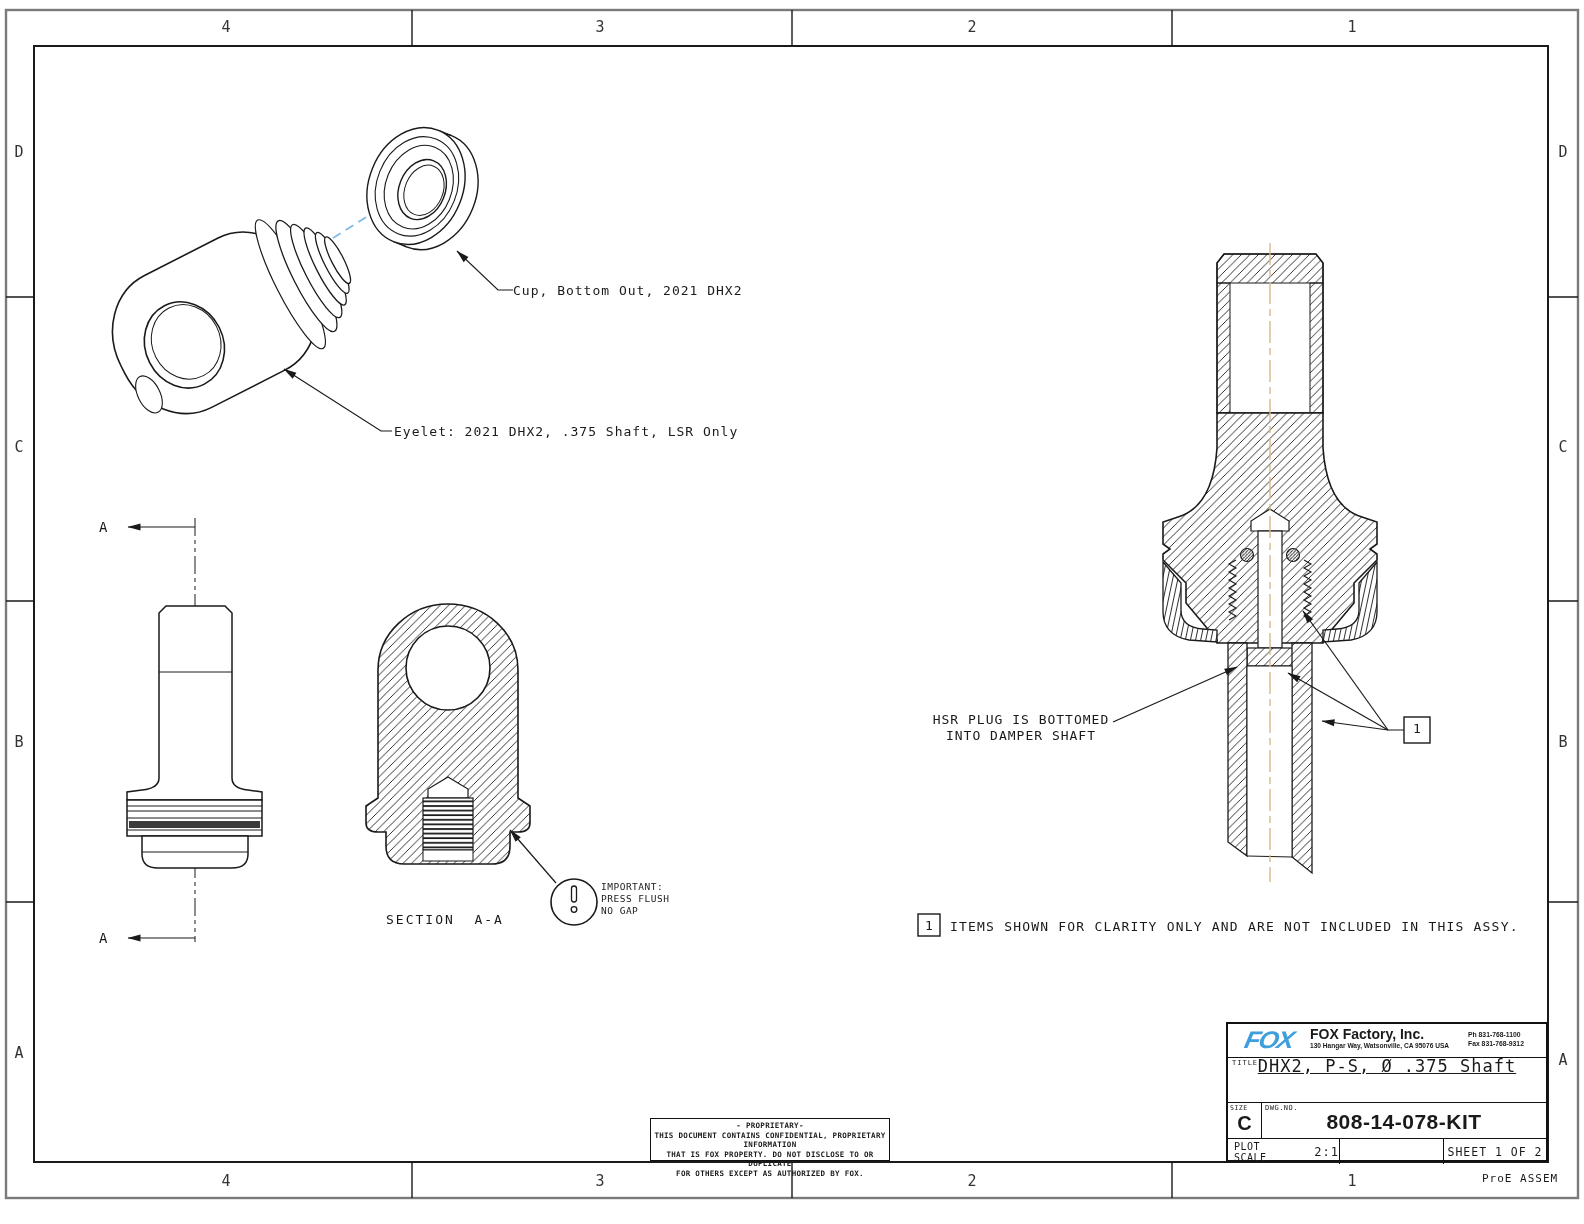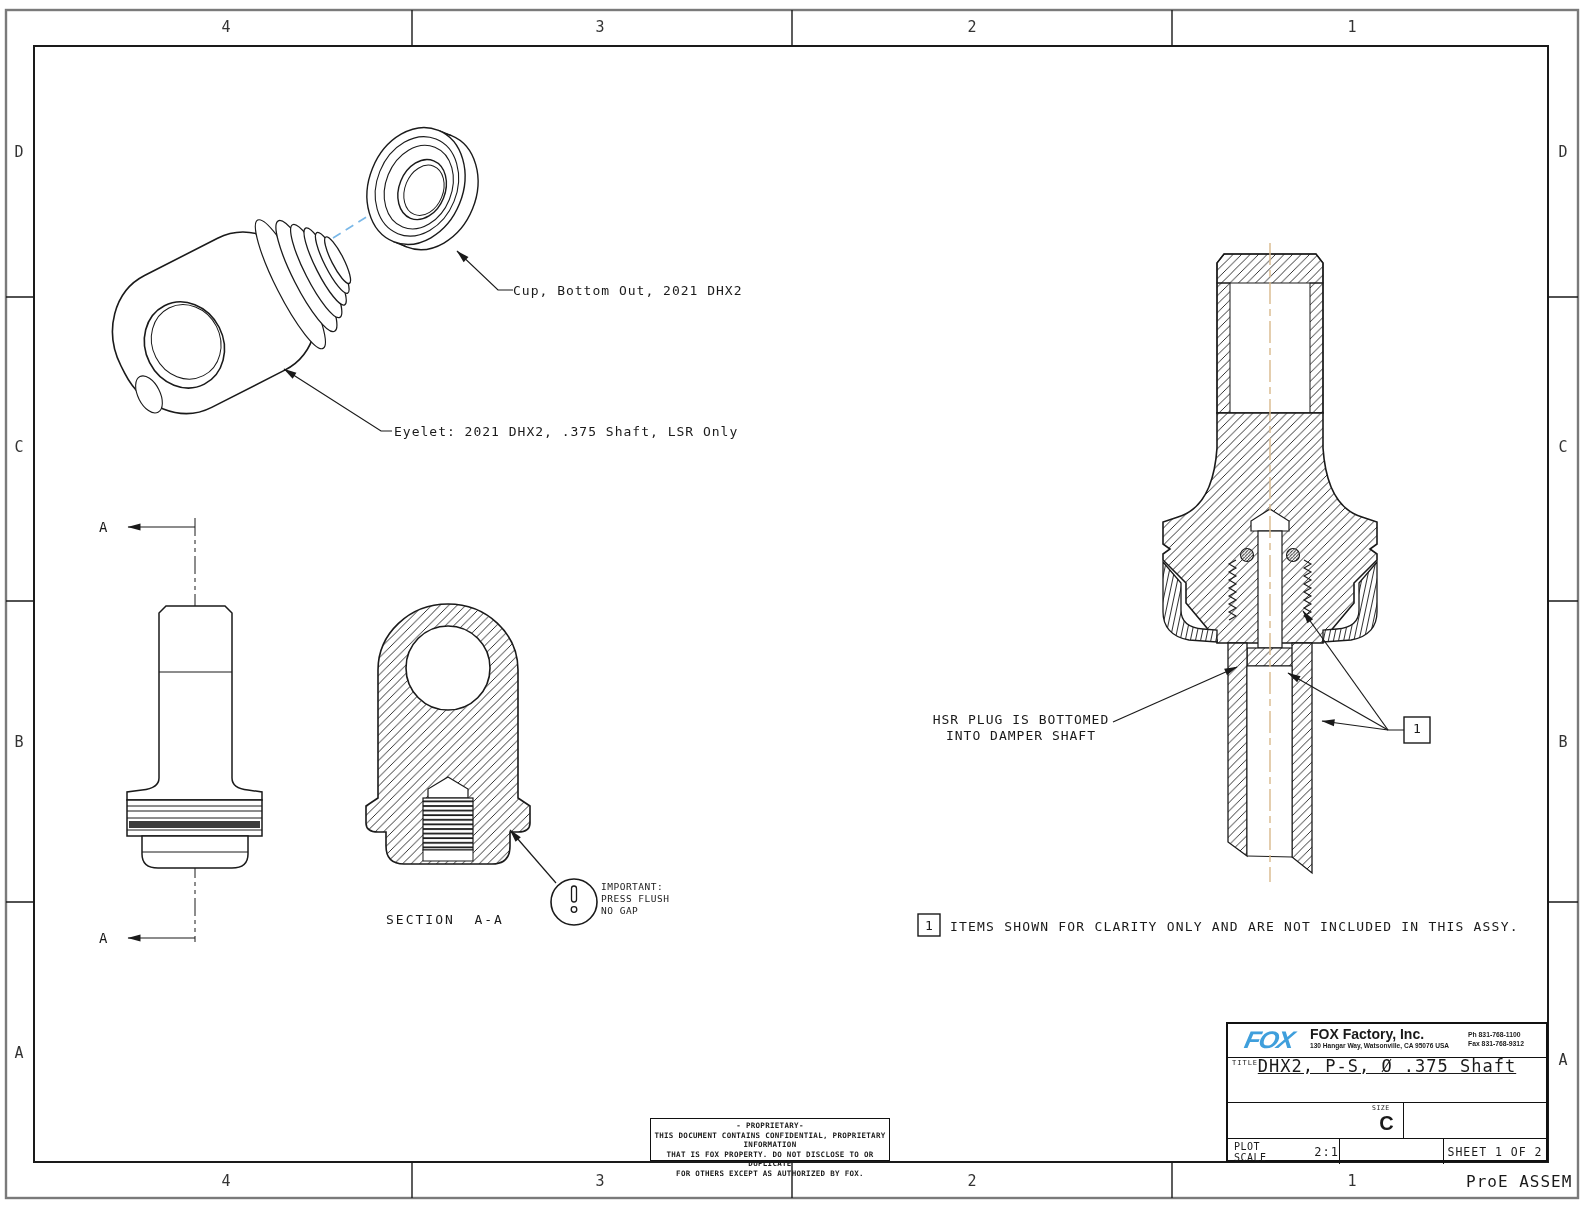--- a/index.html
+++ b/index.html
@@ -13,21 +13,21 @@
   #art{position:absolute;left:0;top:0;}
   .txt{position:absolute;white-space:pre;color:var(--ink);}
   .cad{font-family:"DejaVu Sans Mono",monospace;letter-spacing:1px;}
   .zone{font-size:15px;letter-spacing:0;transform:translate(-50%,-50%);color:#333;}
   .callout{font-size:13px;text-align:right;}
   .note-text{font-size:13px;letter-spacing:1.2px;}
   .hsr{width:192px;text-align:center;font-size:13px;line-height:16px;}
   .imp{font-size:9.5px;letter-spacing:.5px;line-height:12px;}
   .section-label{font-size:13px;letter-spacing:2px;}
   .sec-arrow{font-size:14px;}
-  .proe{font-size:16px;}
+  .proe{font-size:11px;margin-left:16px;}
   
   .prop{position:absolute;left:650px;top:1118px;width:240px;height:43px;border:1.5px solid #111;
         text-align:center;font-size:7.5px;line-height:9.5px;letter-spacing:.3px;padding-top:2px;
         font-family:"DejaVu Sans Mono",monospace;font-weight:bold;}
   
   .tb{position:absolute;left:1226px;top:1022px;width:322px;height:140px;border:2px solid #111;background:#fff;}
   .tb-header{position:relative;height:33px;display:flex;align-items:flex-start;}
   .tb-logo{width:82px;height:100%;display:flex;align-items:center;justify-content:center;}
   .tb-logo span{font-family:"Liberation Sans",sans-serif;font-style:italic;font-weight:900;
         font-size:26px;color:var(--logo-blue);transform:skewX(-12deg) scaleY(.92);letter-spacing:-2px;}
@@ -271,20 +271,24 @@
   </div>
   <div class="tb-title">
     <div class="lbl cad">TITLE</div>
     <div class="t2 cad">DHX2, P-S, Ø .375 Shaft</div>
   </div>
   <div class="tb-size-row">
     <div class="tb-size">
       <div class="lbl cad">SIZE</div>
       <div class="val">C</div>
     </div>
+    <div class="tb-dwg">
+      <div class="lbl cad">DWG.NO.</div>
+      <div class="val">808-14-078-KIT</div>
+    </div>
   </div>
   <div class="tb-bottom">
     <div class="tb-c1">
       <span class="lbl cad">PLOT SCALE</span>
       <span class="val cad">2:1</span>
     </div>
     <div class="tb-c2"></div>
     <div class="tb-c3 cad">SHEET 1 OF 2</div>
   </div>
 </div>

